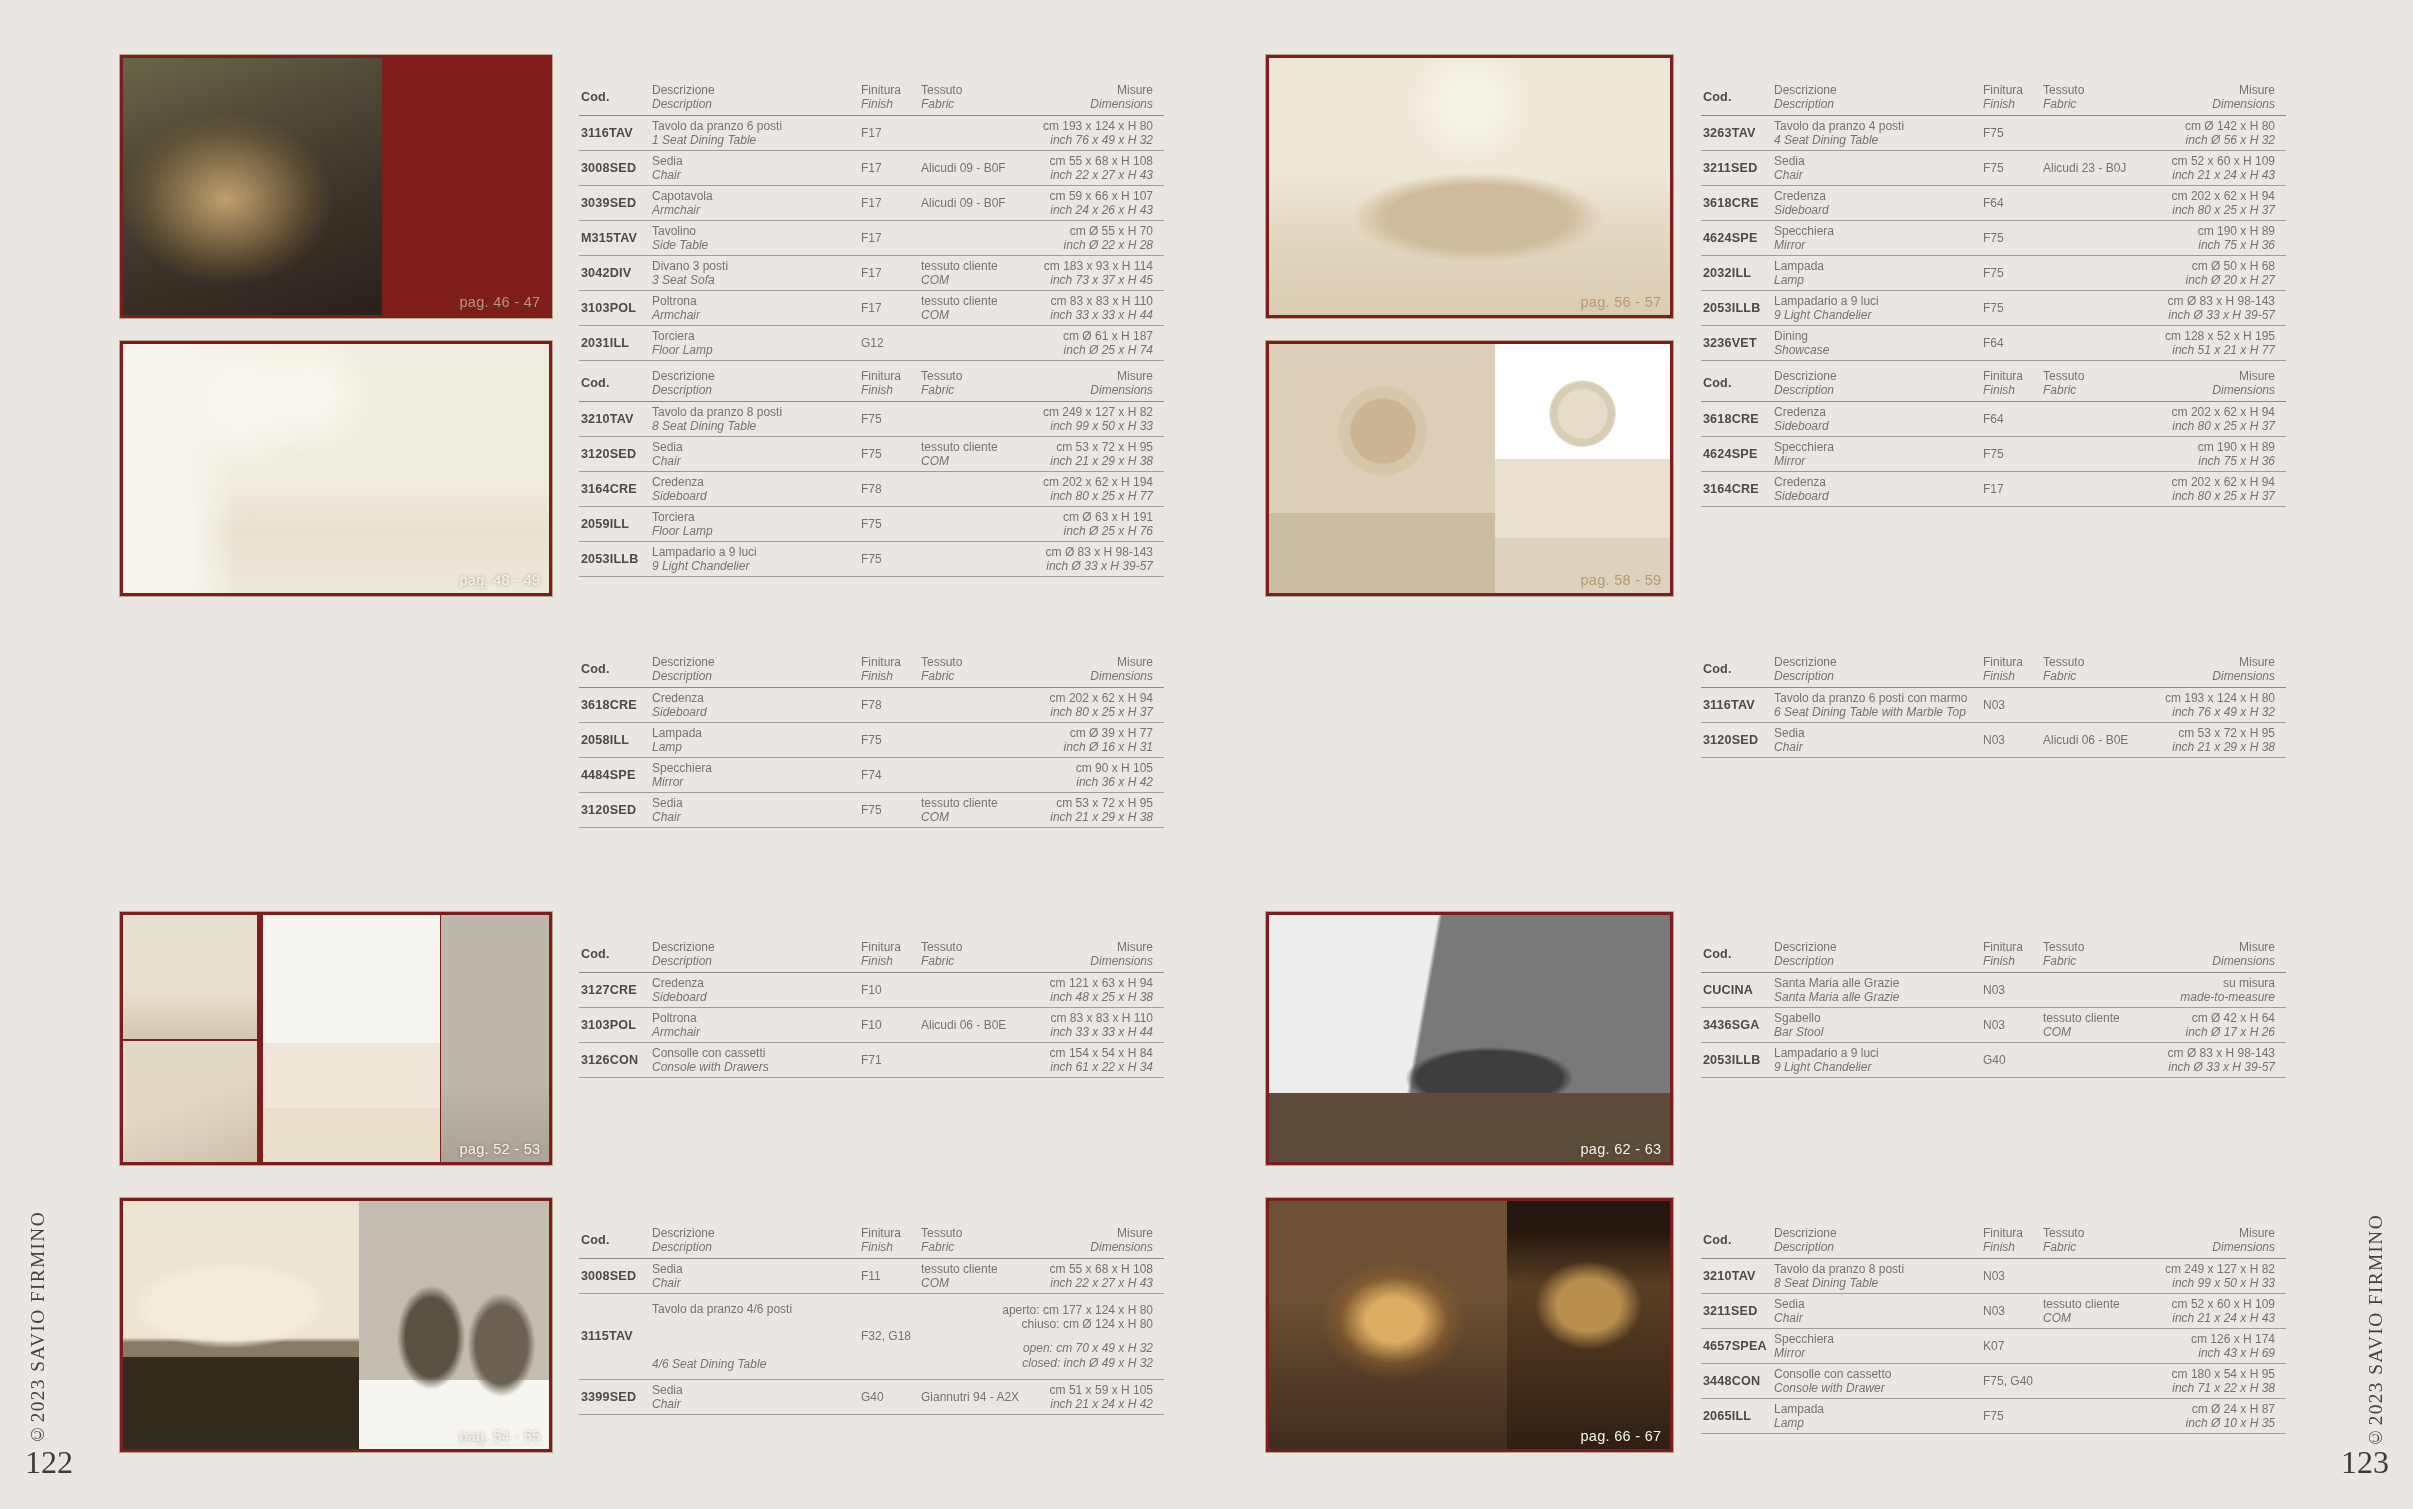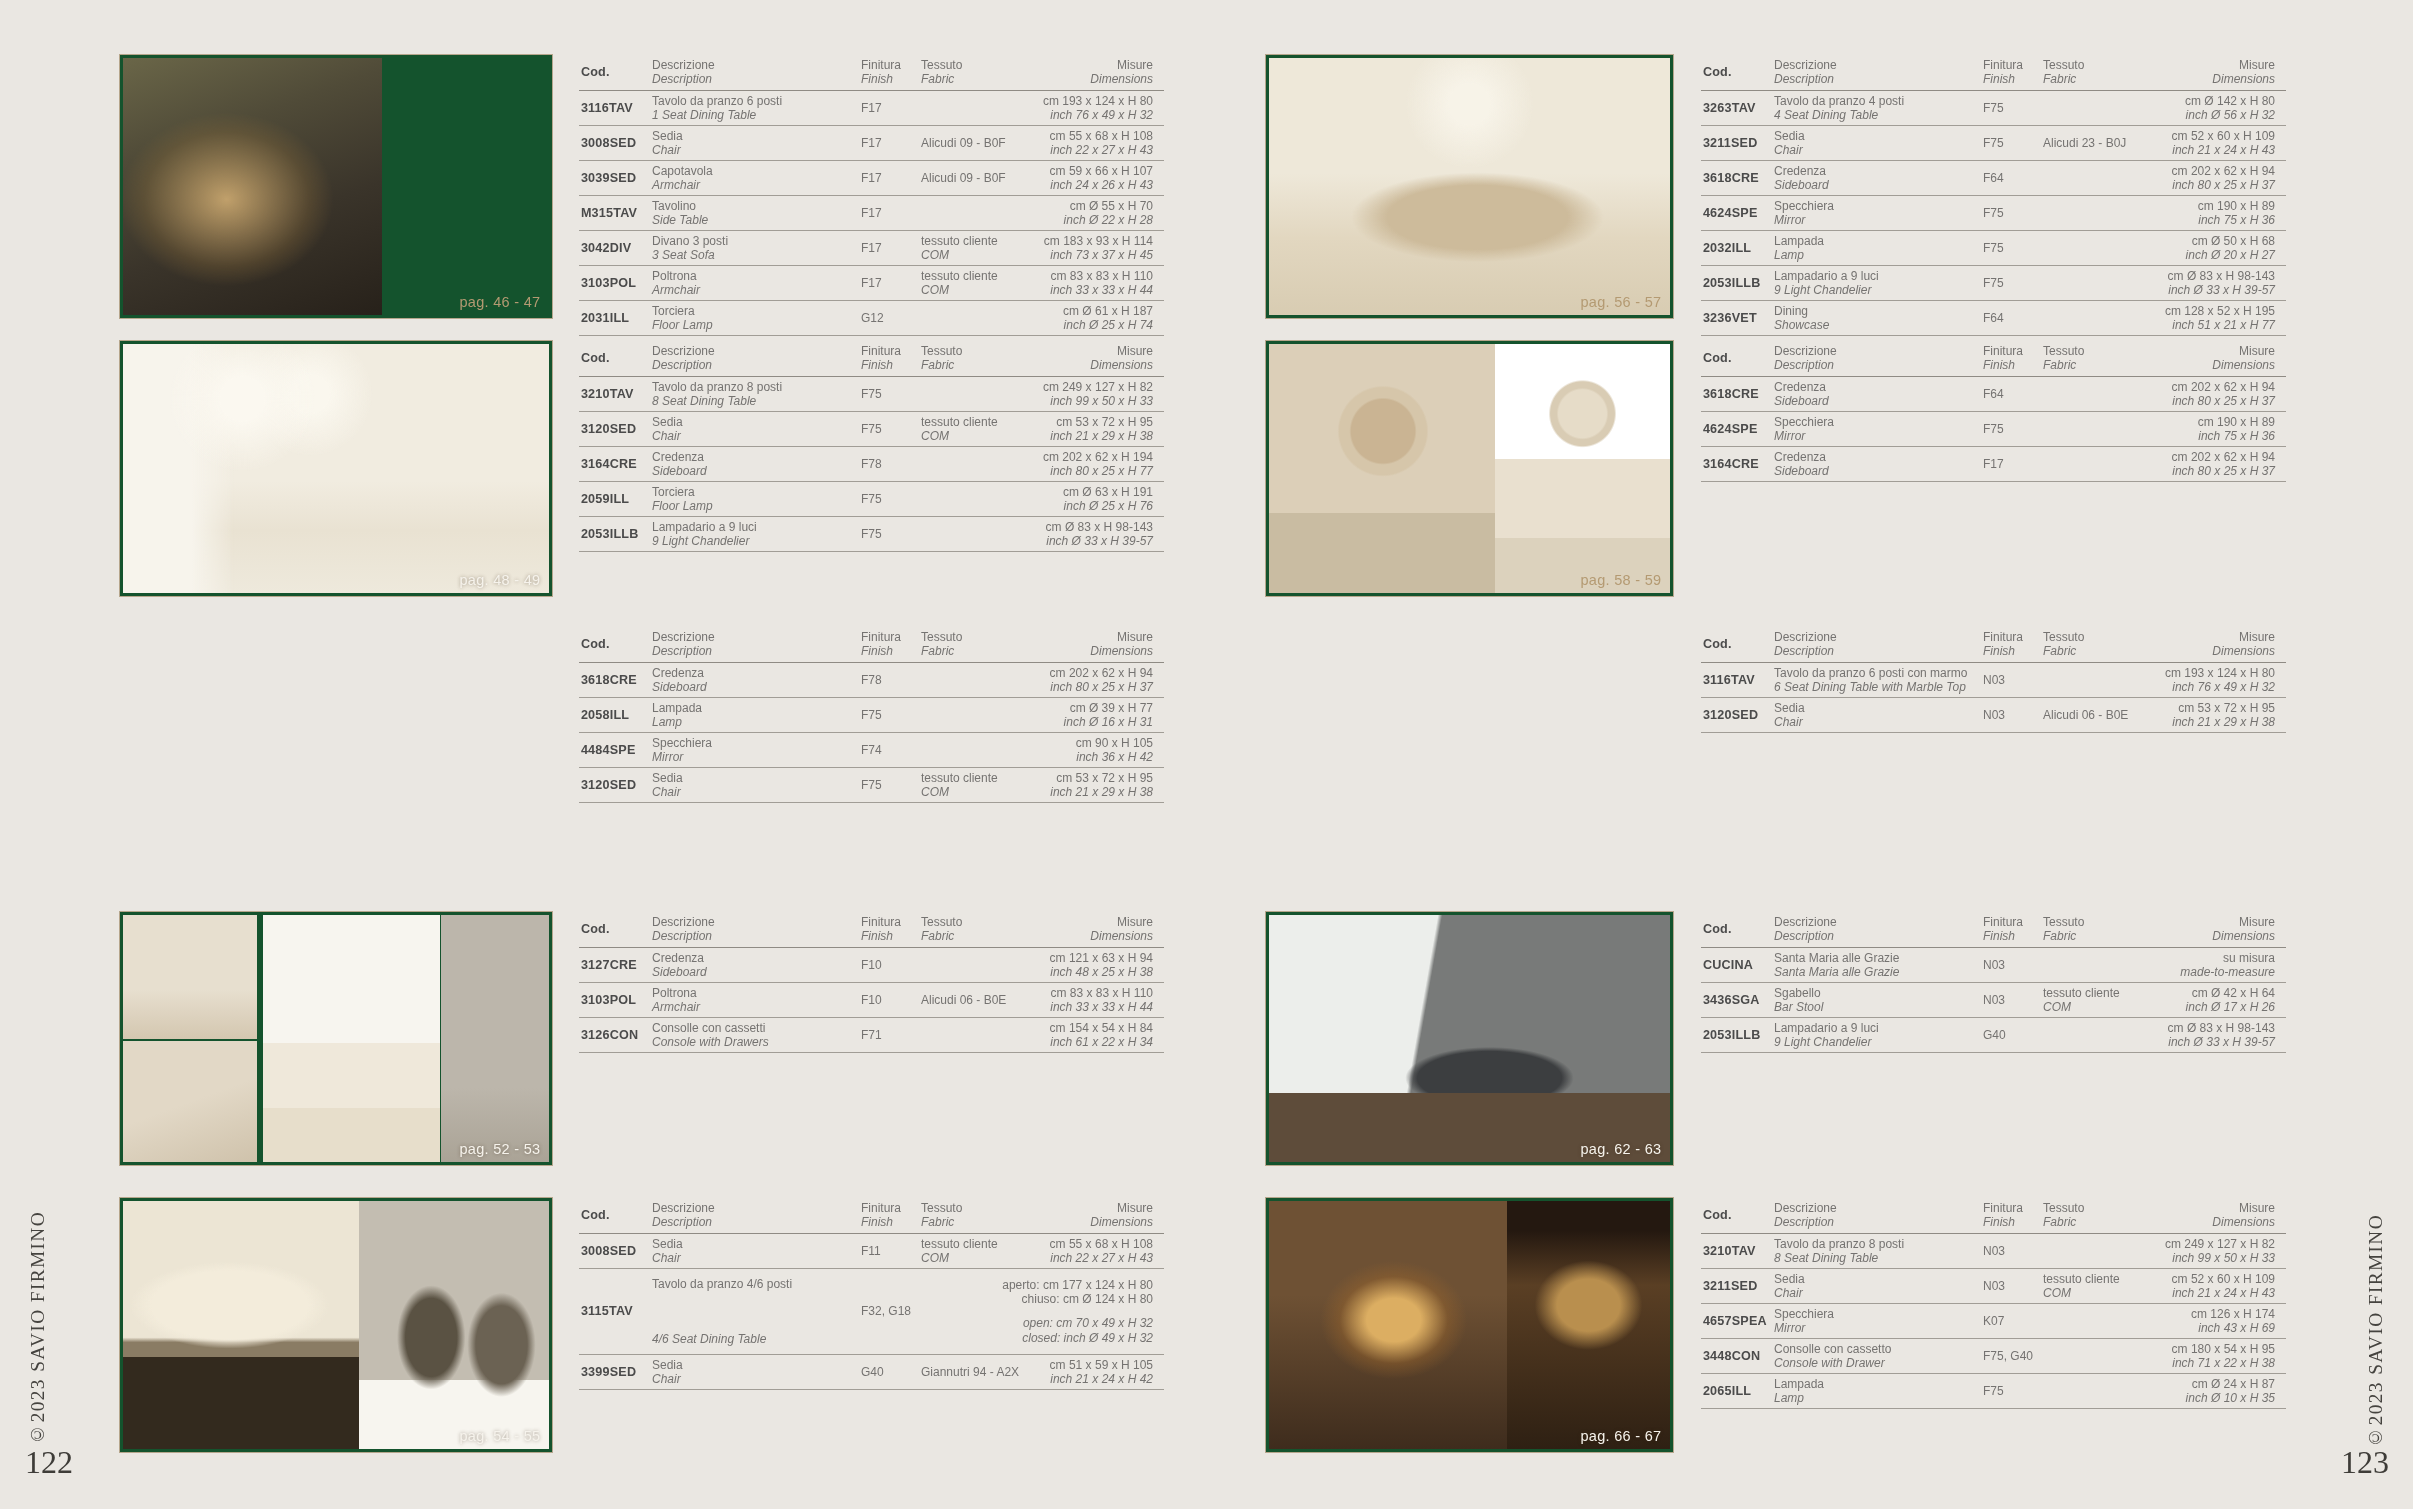--- a/index.html
+++ b/index.html
@@ -1,19 +1,19 @@
 <!DOCTYPE html>
 <html><head>
 <meta charset="utf-8">
 <style>
   html,body{margin:0;padding:0;background:#d8d5d0;}
   .canvas{position:relative;width:2414px;height:1509px;background:#eae7e2;overflow:hidden;
           font-family:"Liberation Sans",sans-serif;color:#757371;}
   
-  .pblock{position:absolute;background:#14532d;border:1.9px solid #b6a68c;box-sizing:border-box;}
+  .pblock{position:absolute;background:#7f1d1d;border:1.9px solid #b6a68c;box-sizing:border-box;}
   .ph{position:absolute;}
   .pag{position:absolute;right:11.6px;bottom:7.7px;font-size:14.5px;letter-spacing:0.3px;}
   .pag.tan{color:#b49a72;}
   .pag.lite{color:#f6f3ec;text-shadow:0 0 3.9px rgba(60,40,20,.45);}
   .photo-l1{background:radial-gradient(ellipse 55% 45% at 40% 55%,rgba(224,185,122,.8),rgba(140,110,60,.3) 58%,transparent 75%),
             linear-gradient(160deg,#6a6648 0%,#504b38 30%,#3a342a 62%,#27211a 100%);}
   .photo-l2{background:radial-gradient(circle at 28% 22%,#fbf8f0 0 6%,transparent 20%),
             radial-gradient(circle at 44% 20%,#faf7ee 0 6%,transparent 20%),
             linear-gradient(90deg,#f7f4ec 0 16%,rgba(247,244,236,0) 26%),
             linear-gradient(180deg,#f1ece0 0 55%,#e9e2d2 75%,#eee9dc 100%);}
@@ -40,21 +40,21 @@
   .photo-r4{background:linear-gradient(180deg,rgba(0,0,0,0) 0 72%,#5e4c3a 72% 100%),
             radial-gradient(ellipse 30% 18% at 55% 66%,#3c3e40 0 60%,transparent 70%),
             linear-gradient(100deg,#eceeeb 0 38%,#787a79 39% 100%);}
   .photo-r5a{background:radial-gradient(ellipse 45% 35% at 52% 48%,#dcae62 0 25%,rgba(150,100,45,.45) 50%,transparent 68%),
              linear-gradient(180deg,#6e5134 0 38%,#3e2c1d 100%);}
   .photo-r5b{background:radial-gradient(ellipse 55% 30% at 50% 42%,#b98f4e 0 35%,transparent 60%),
              linear-gradient(180deg,#241810 0 12%,#5a3f24 34%,#2e2013 100%);}
   
   .ptable{position:absolute;font-size:12px;line-height:14.5px;}
   .trow,.thead{position:relative;border-bottom:1px solid #a19d96;}
-  .thead{height:36px;border-bottom-color:#8f8b84;}
+  .thead{height:36px;border-bottom-color:#8f8b84;margin-top:25px;}
   .trow{height:34px;}
   .trow.tall{height:85px;}
   .cell{position:absolute;top:0;bottom:0;display:flex;flex-direction:column;justify-content:center;}
   .c-code{left:1.9px;width:70px;font-weight:bold;font-size:12.6px;color:#4b4b4b;letter-spacing:0.2px;}
   .c-desc{left:73px;width:205px;}
   .c-fin{left:282px;width:58px;}
   .c-fab{left:342px;width:133px;}
   .c-dim{left:406px;right:11px;text-align:right;align-items:flex-end;}
   .en{font-style:italic;}
   .tall .c-desc{justify-content:space-between;padding:7.7px 0;box-sizing:border-box;}

